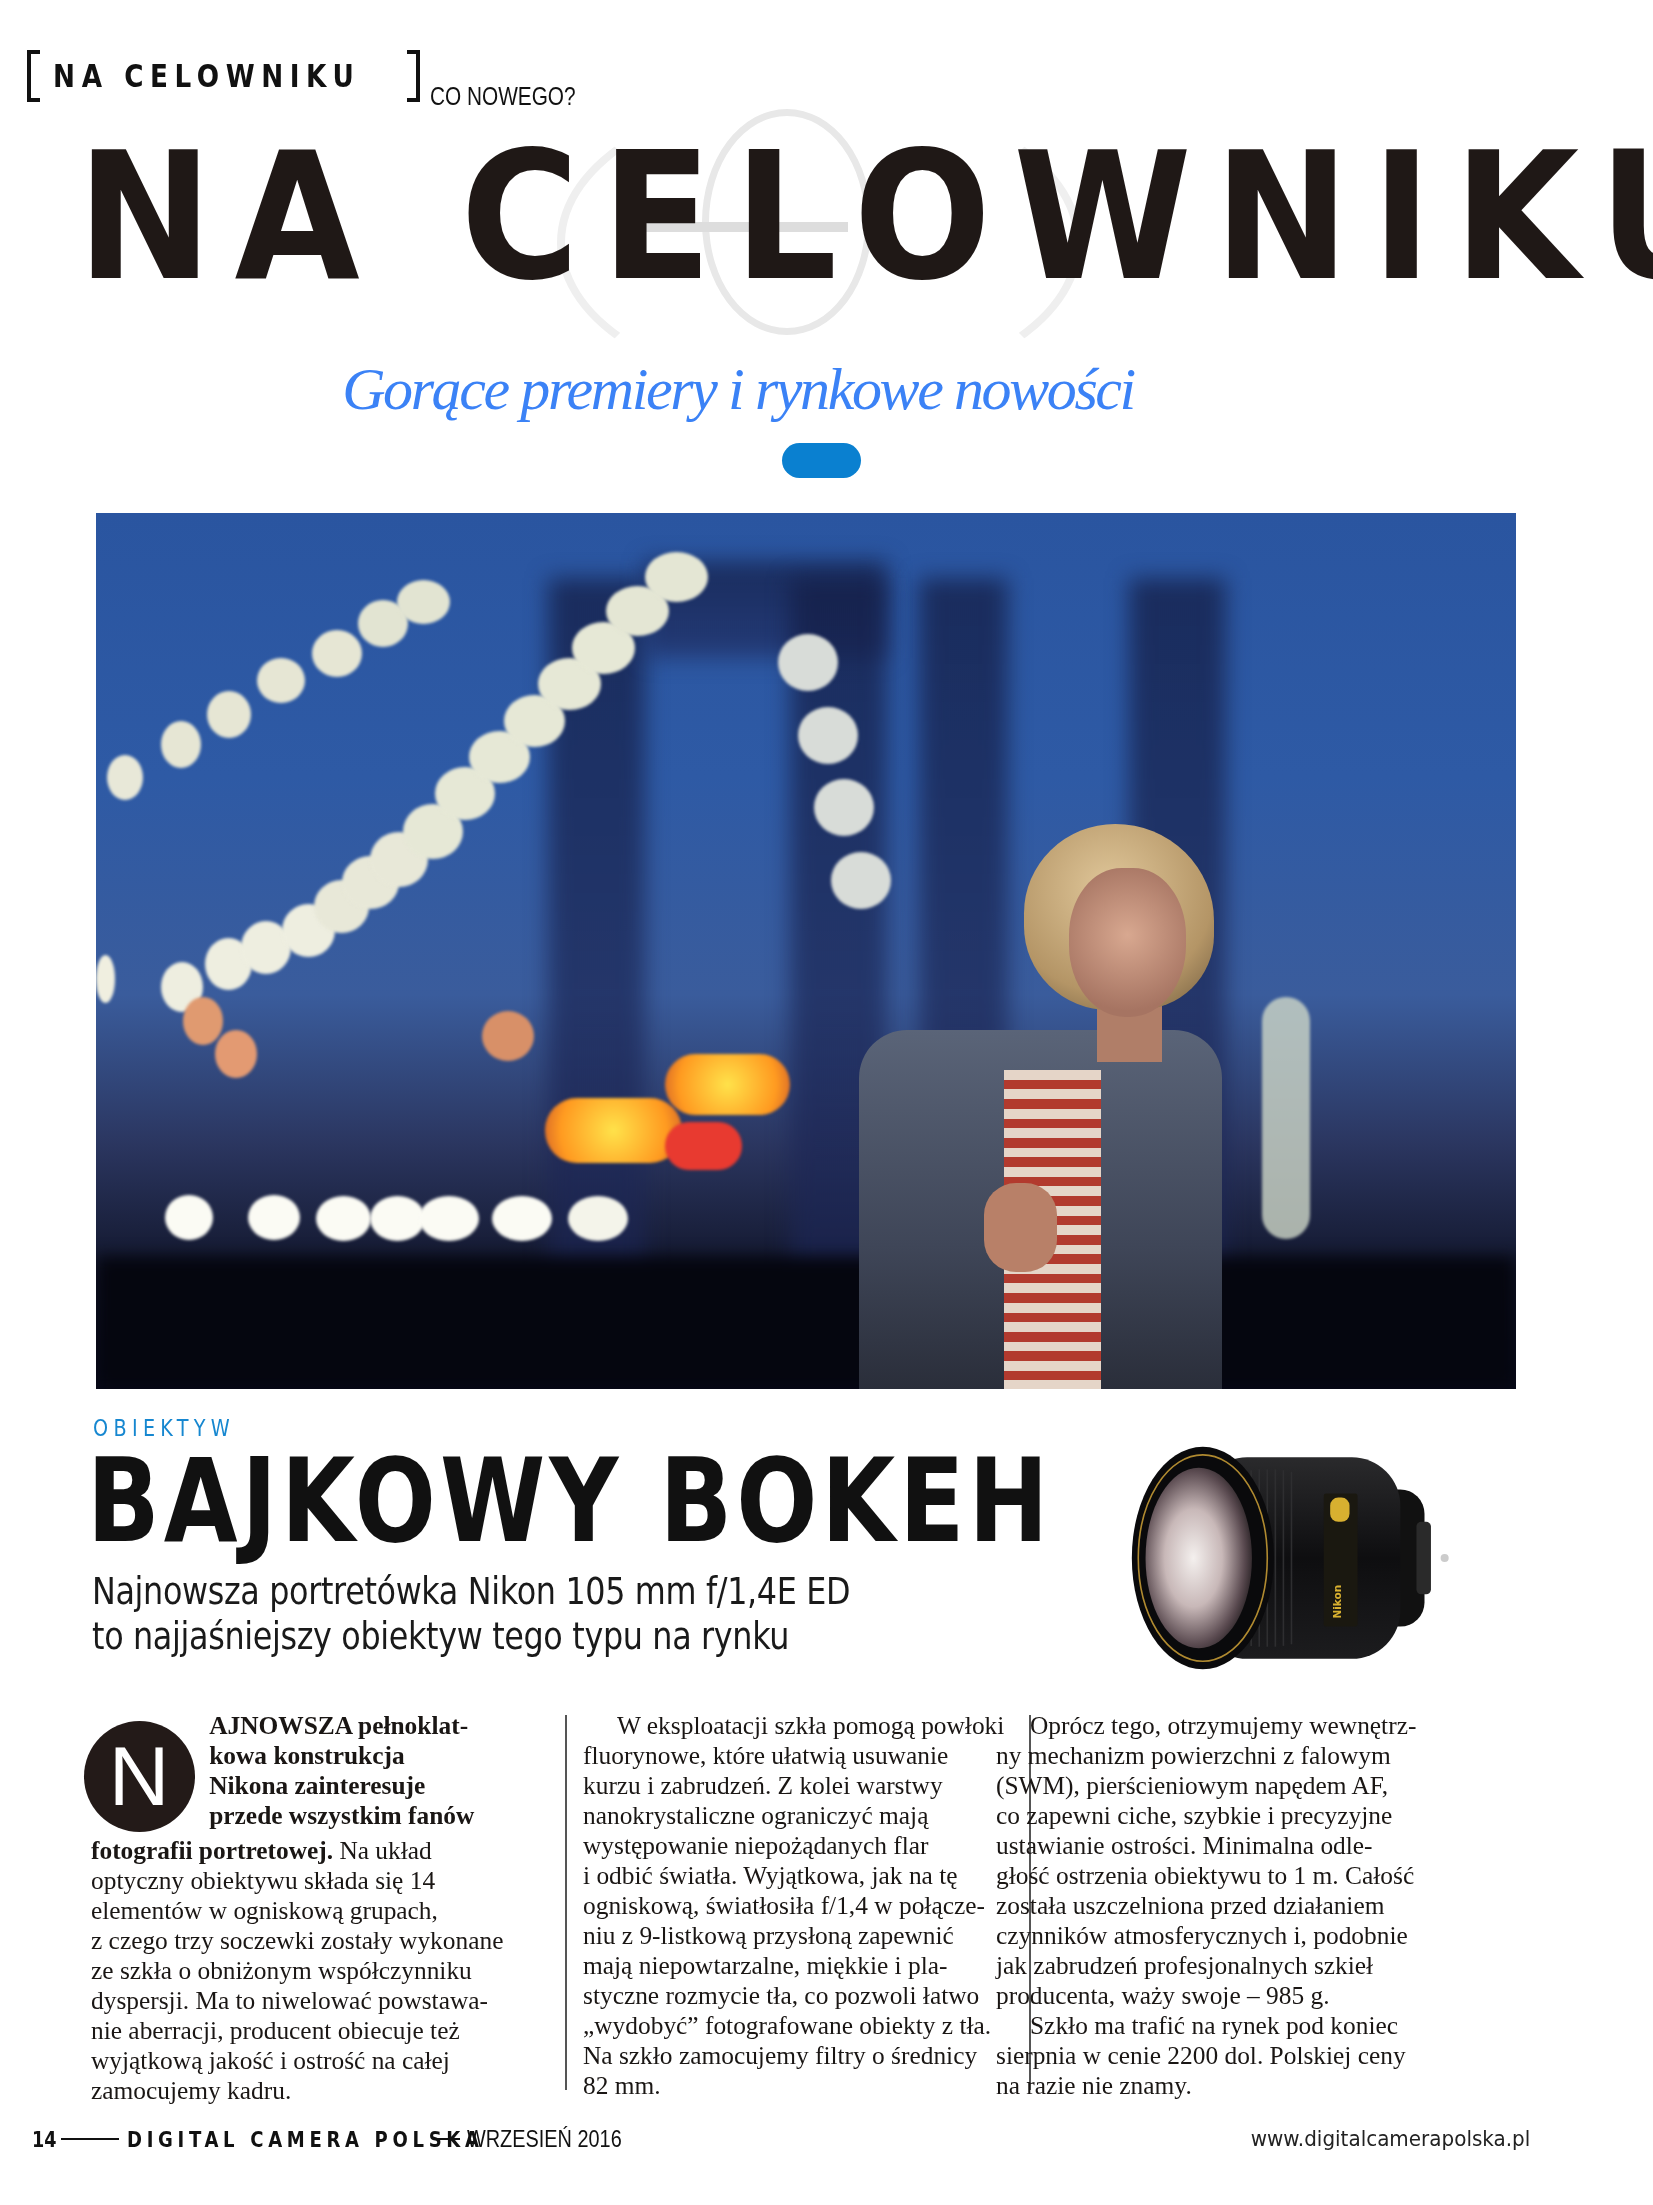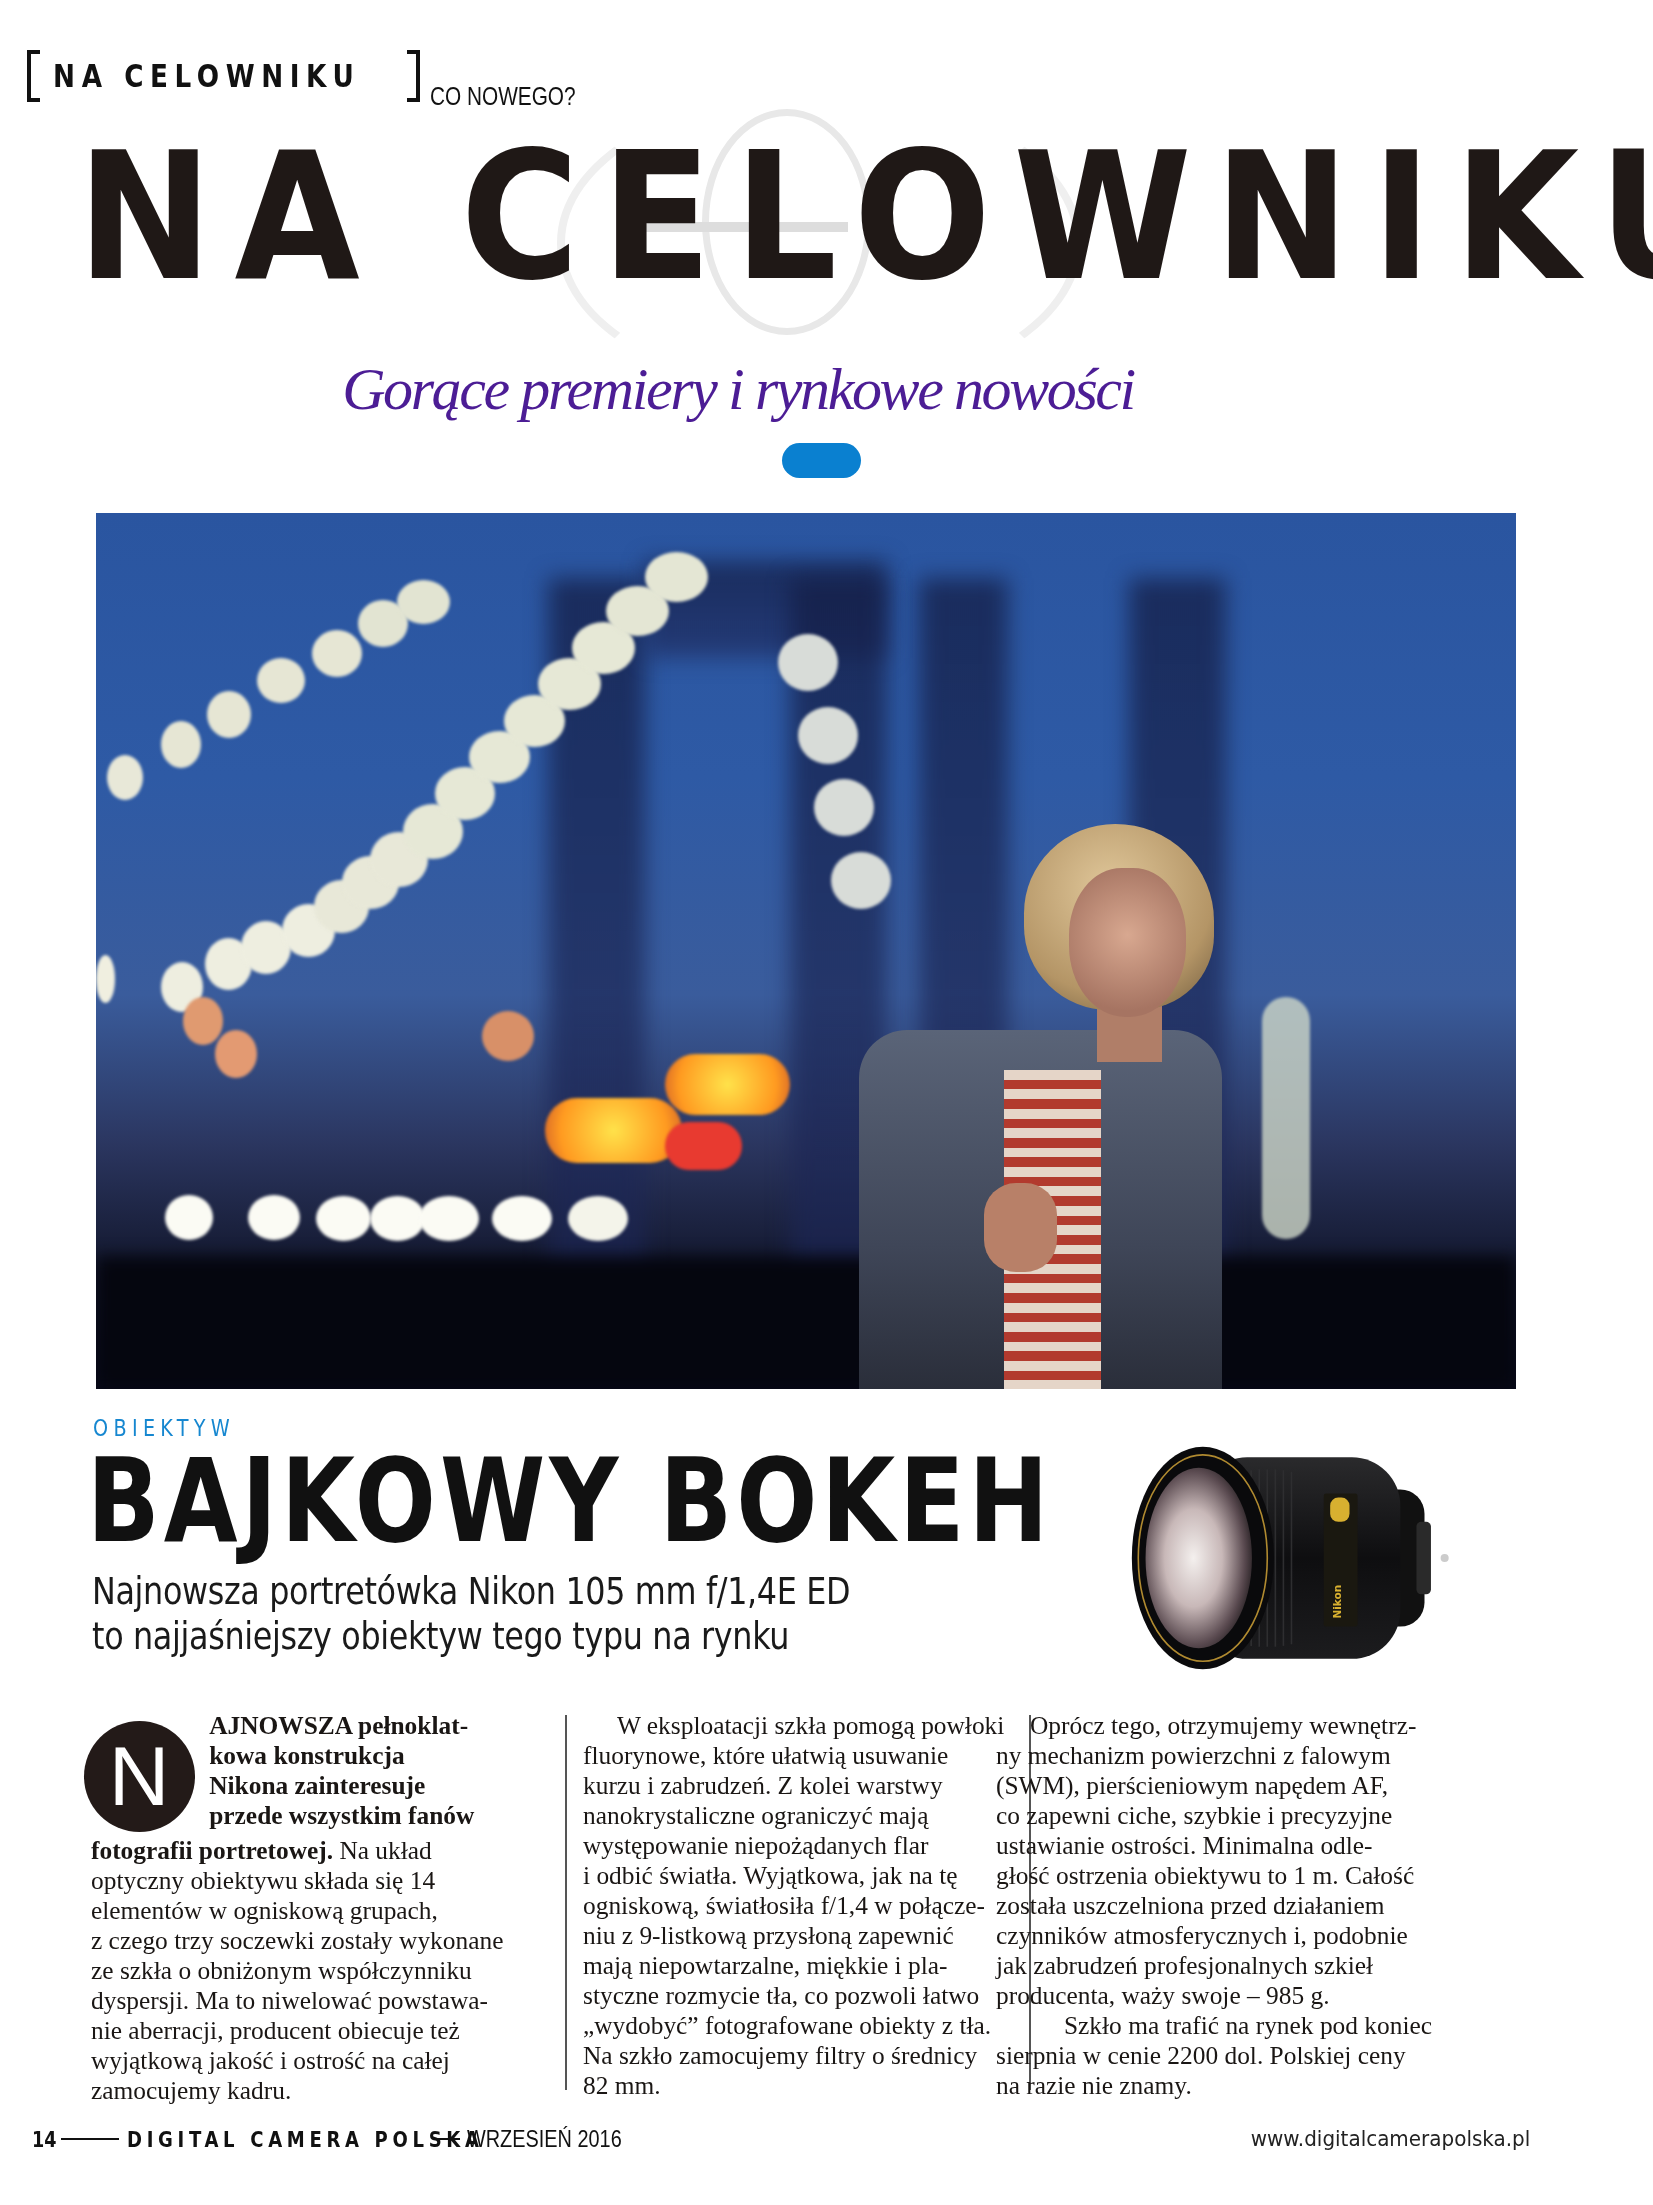--- a/index.html
+++ b/index.html
@@ -15,21 +15,21 @@
   .section-label .sub { font-family: "Liberation Sans", sans-serif; font-size: 26px; color: #111; margin-left: 9.7px; margin-top: 31px; transform: scaleX(0.8); transform-origin: left center; white-space: nowrap; letter-spacing: 0px; }
 
   
   .crosshair { position: absolute; pointer-events: none; }
   .ring-outer { position: absolute; left: 557px; top: 89px; width: 525px; height: 307px; border: 8px solid #efefef; border-radius: 50%; border-top-color: transparent; border-bottom-color: transparent; }
   .ring-inner { position: absolute; left: 702px; top: 109px; width: 170px; height: 226px; border: 7.3px solid #e8e8e8; border-radius: 50%; }
   .cross-line { position: absolute; left: 630px; top: 222px; width: 218px; height: 9.7px; background: #dddddd; }
 
   .big-heading { position: absolute; left: 77px; top: 137px; width: 1469px; font-family: "DejaVu Sans", sans-serif; font-weight: bold; font-size: 176px; line-height: 161px; letter-spacing: 24px; color: #1f1816; white-space: nowrap; transform: scaleX(0.92); transform-origin: left center; }
 
-  .tagline { position: absolute; left: 0; top: 355px; width: 1476px; text-align: center; font-family: "Liberation Serif", serif; font-style: italic; font-size: 60px; letter-spacing: -2.4px; color: #4c1d95; }
+  .tagline { position: absolute; left: 0; top: 355px; width: 1476px; text-align: center; font-family: "Liberation Serif", serif; font-style: italic; font-size: 60px; letter-spacing: -2.4px; color: #3b82f6; }
   .pill { position: absolute; left: 782px; top: 443px; width: 79px; height: 35px; background: #0a80d0; border-radius: 18px; }
 
   
   .hero { position: absolute; left: 96px; top: 513px; width: 1420px; height: 876px; overflow: hidden;
     background: linear-gradient(180deg, #2a55a0 0%, #2e5aa5 30%, #3a5c9c 55%, #2b3660 72%, #101428 88%, #07091a 100%); }
   .tower { position: absolute; background: linear-gradient(180deg, rgba(20,30,70,0.75), rgba(30,40,90,0.6)); filter: blur(11.3px); }
   .bokeh { position: absolute; border-radius: 50%; filter: blur(1.6px); }
   .person { position: absolute; }
   .hair { position: absolute; left: 928px; top: 311px; width: 190px; height: 186px; border-radius: 48% 52% 40% 45%; background: radial-gradient(circle at 45% 35%, #e0c79a, #b49566 65%, #6e5a3e); }
   .face { position: absolute; left: 973px; top: 355px; width: 117px; height: 149px; border-radius: 45% 45% 48% 48%; background: radial-gradient(circle at 50% 45%, #d8a890, #a67462 75%); }
@@ -250,21 +250,21 @@
     <span class="line">(SWM), pierścieniowym napędem AF,</span>
     <span class="line">co zapewni ciche, szybkie i precyzyjne</span>
     <span class="line">ustawianie ostrości. Minimalna odle-</span>
     <span class="line">głość ostrzenia obiektywu to 1 m. Całość</span>
     <span class="line">została uszczelniona przed działaniem</span>
     <span class="line">czynników atmosferycznych i, podobnie</span>
     <span class="line">jak zabrudzeń profesjonalnych szkieł</span>
     <span class="line">producenta, waży swoje – 985 g.</span>
   </p>
   <p>
-    <span class="line" style="padding-left:34px;text-align:right;">Szkło ma trafić na rynek pod koniec</span>
+    <span class="line" style="padding-left:34px;">Szkło ma trafić na rynek pod koniec</span>
     <span class="line">sierpnia w cenie 2200 dol. Polskiej ceny</span>
     <span class="line">na razie nie znamy.</span>
   </p>
 </div>
 
 <div class="footer">
   <span class="page">14</span>
   <span class="rule" style="width:58px;margin-left:1.6px;"></span>
   <span class="mag">DIGITAL CAMERA POLSKA</span>
   <span class="rule" style="width:26px;margin-left:-32px;"></span>

